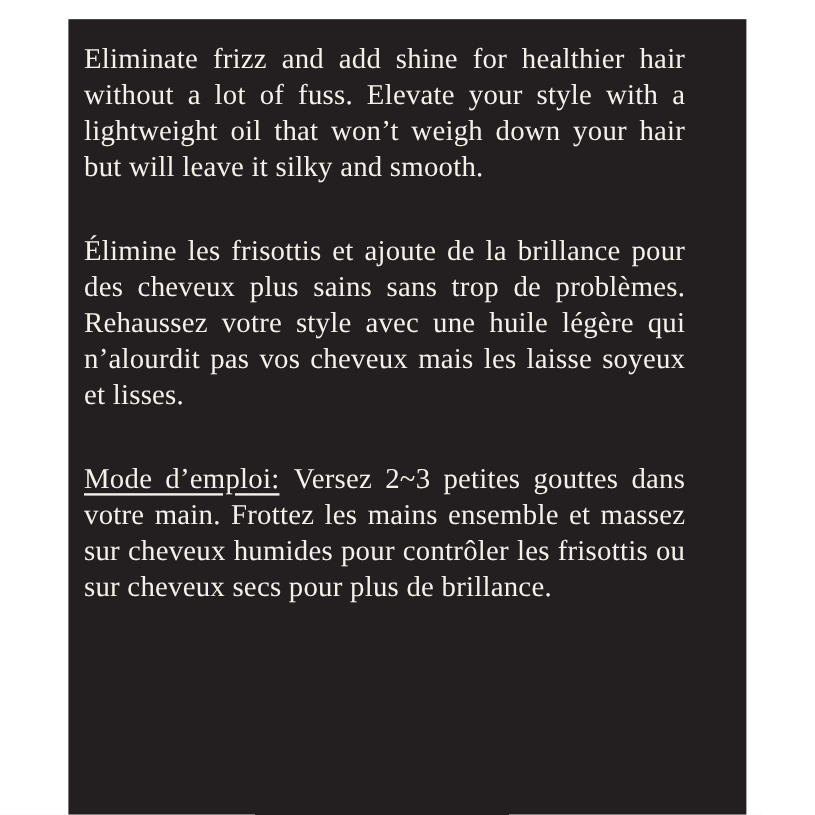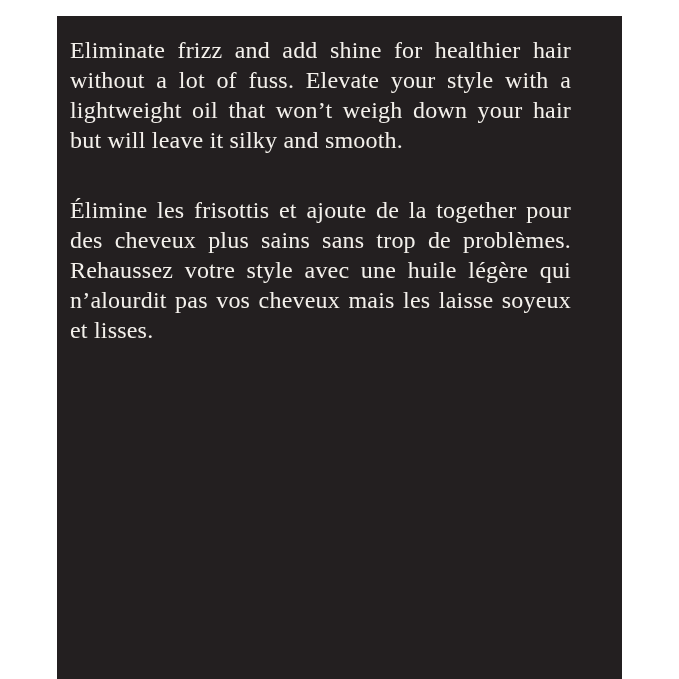--- a/index.html
+++ b/index.html
@@ -39,17 +39,18 @@
 </style>
 </head>
 <body>
 
 <div class="canvas">
   <div class="panel" style="background: rgb(35, 31, 32); color: rgb(244, 241, 236);">
 
     <p class="para"><span class="para-heading"></span><span>Eliminate frizz and add shine for healthier hair without a lot of fuss. Elevate your style with a lightweight oil that won’t weigh down your hair but will leave it silky and smooth.</span></p>
 
 
-    <p class="para"><span class="para-heading"></span><span>Élimine les frisottis et ajoute de la together pour des cheveux plus sains sans trop de problèmes. Rehaussez votre style avec une huile légère qui n’alourdit pas vos cheveux mais les laisse soyeux et lisses.</span></p>
+    <p class="para"><span class="para-heading"></span><span>Élimine les frisottis et ajoute de la brillance pour des cheveux plus sains sans trop de problèmes. Rehaussez votre style avec une huile légère qui n’alourdit pas vos cheveux mais les laisse soyeux et lisses.</span></p>
 
+    <p class="para"><span class="para-heading">Mode d’emploi:</span><span>Versez 2~3 petites gouttes dans votre main. Frottez les mains ensemble et massez sur cheveux humides pour contrôler les frisottis ou sur cheveux secs pour plus de brillance.</span></p>
 
   </div>
 </div>
 
 </body></html>

